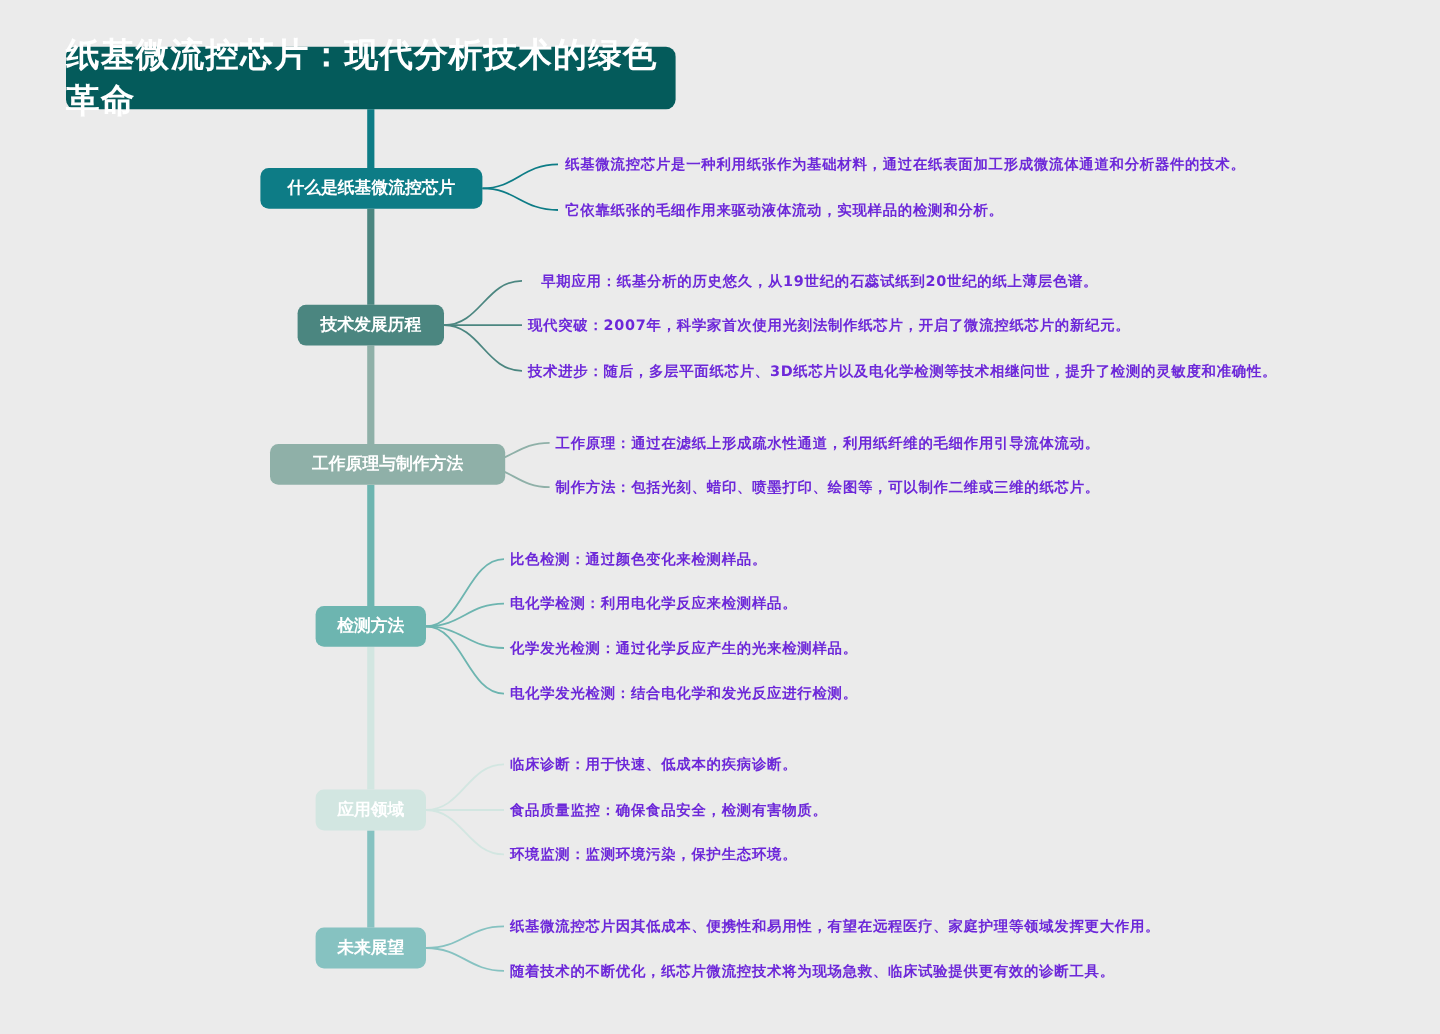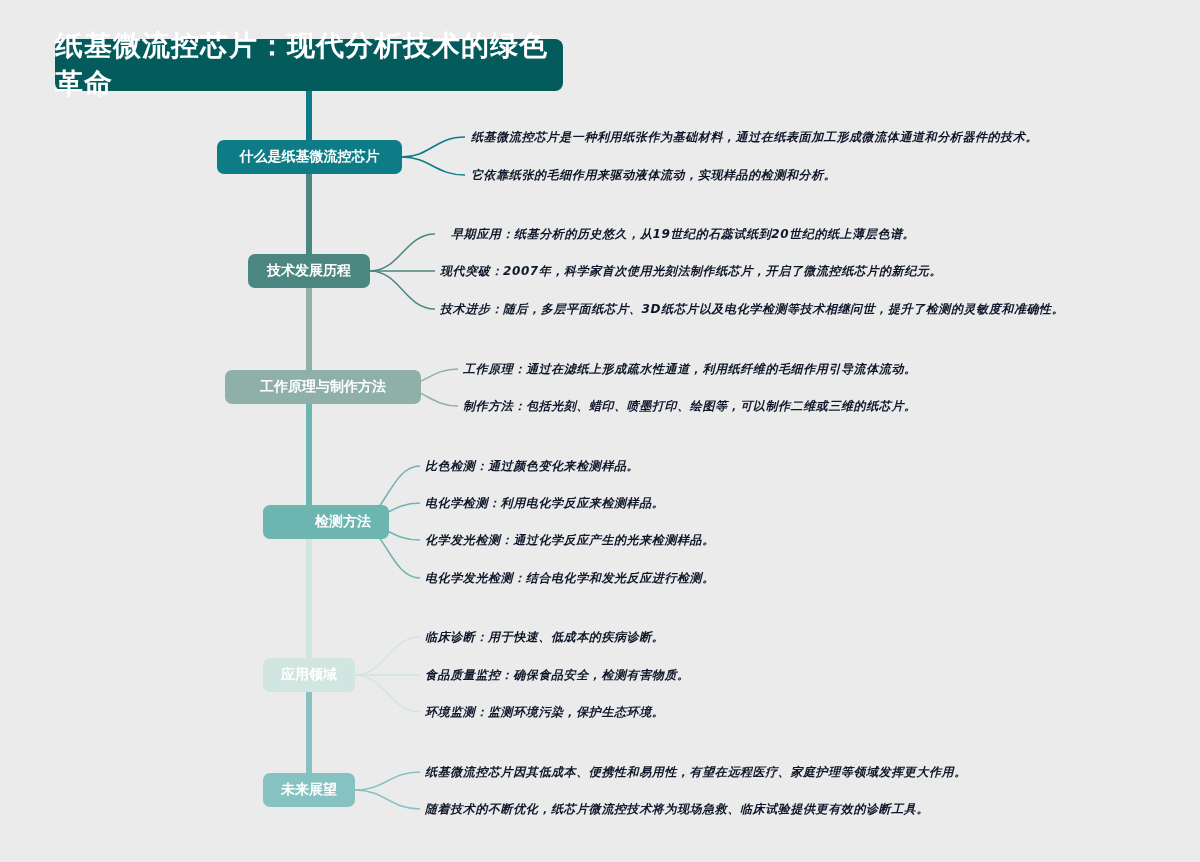--- a/index.html
+++ b/index.html
@@ -27,25 +27,24 @@
     height: 34px;
     border-radius: 7px;
     color: #ffffff;
     font-size: 14px; font-weight: bold;
     display: flex; align-items: center; justify-content: center;
   }
   .leaf {
     position: absolute;
     font-size: 12px;
     font-weight: bold;
-    color: #0f172a;
+    color: #6d28d9;
     white-space: nowrap;
     letter-spacing: 0.6px;
     line-height: 16px;
-    font-style: italic;
   }
 </style>
 </head>
 <body>
 
 <div id="canvas">
 
   <svg class="lines" width="1200" height="862">
 
     <line x1="309" y1="91" x2="309" y2="140" stroke="#0d7c86" stroke-width="6"></line>
@@ -106,21 +105,21 @@
   <div class="leaf" style="left:416px; top:226px;margin-left:35px;">早期应用：纸基分析的历史悠久，从19世纪的石蕊试纸到20世纪的纸上薄层色谱。</div>
   <div class="leaf" style="left:440px; top:263px;">现代突破：2007年，科学家首次使用光刻法制作纸芯片，开启了微流控纸芯片的新纪元。</div>
   <div class="leaf" style="left:440px; top:301px;">技术进步：随后，多层平面纸芯片、3D纸芯片以及电化学检测等技术相继问世，提升了检测的灵敏度和准确性。</div>
 
   <div class="branch" style="left:225px; top:370px; width:196px; background:#8fb0a8;">
     <span>工作原理与制作方法</span>
   </div>
   <div class="leaf" style="left:463px; top:361px;">工作原理：通过在滤纸上形成疏水性通道，利用纸纤维的毛细作用引导流体流动。</div>
   <div class="leaf" style="left:463px; top:398px;">制作方法：包括光刻、蜡印、喷墨打印、绘图等，可以制作二维或三维的纸芯片。</div>
 
-  <div class="branch" style="left:263px; top:505px; width:92px; background:#6db5b0;padding-left:34px;">
+  <div class="branch" style="left:263px; top:505px; width:92px; background:#6db5b0;">
     <span>检测方法</span>
   </div>
   <div class="leaf" style="left:425px; top:458px;">比色检测：通过颜色变化来检测样品。</div>
   <div class="leaf" style="left:425px; top:495px;">电化学检测：利用电化学反应来检测样品。</div>
   <div class="leaf" style="left:425px; top:532px;">化学发光检测：通过化学反应产生的光来检测样品。</div>
   <div class="leaf" style="left:425px; top:570px;">电化学发光检测：结合电化学和发光反应进行检测。</div>
 
   <div class="branch" style="left:263px; top:658px; width:92px; background:#d2e6e1;">
     <span>应用领域</span>
   </div>

